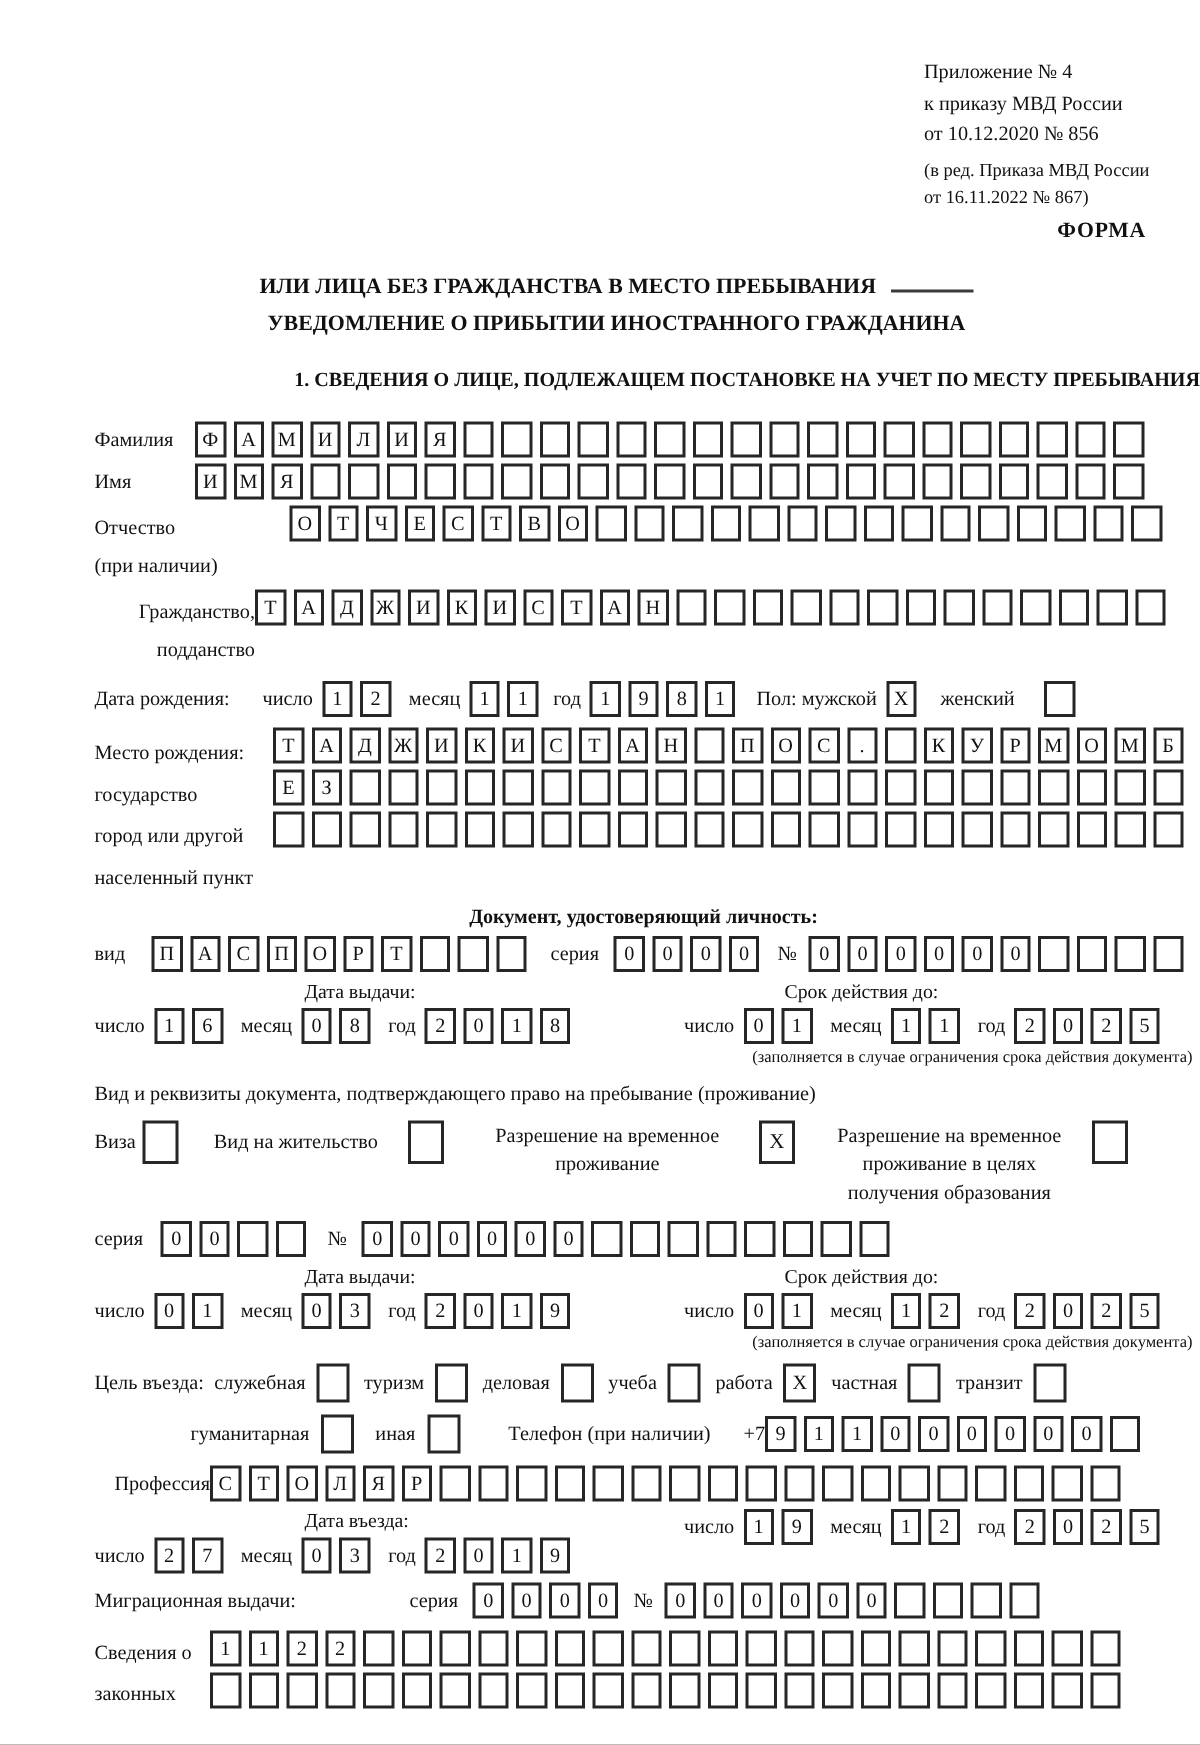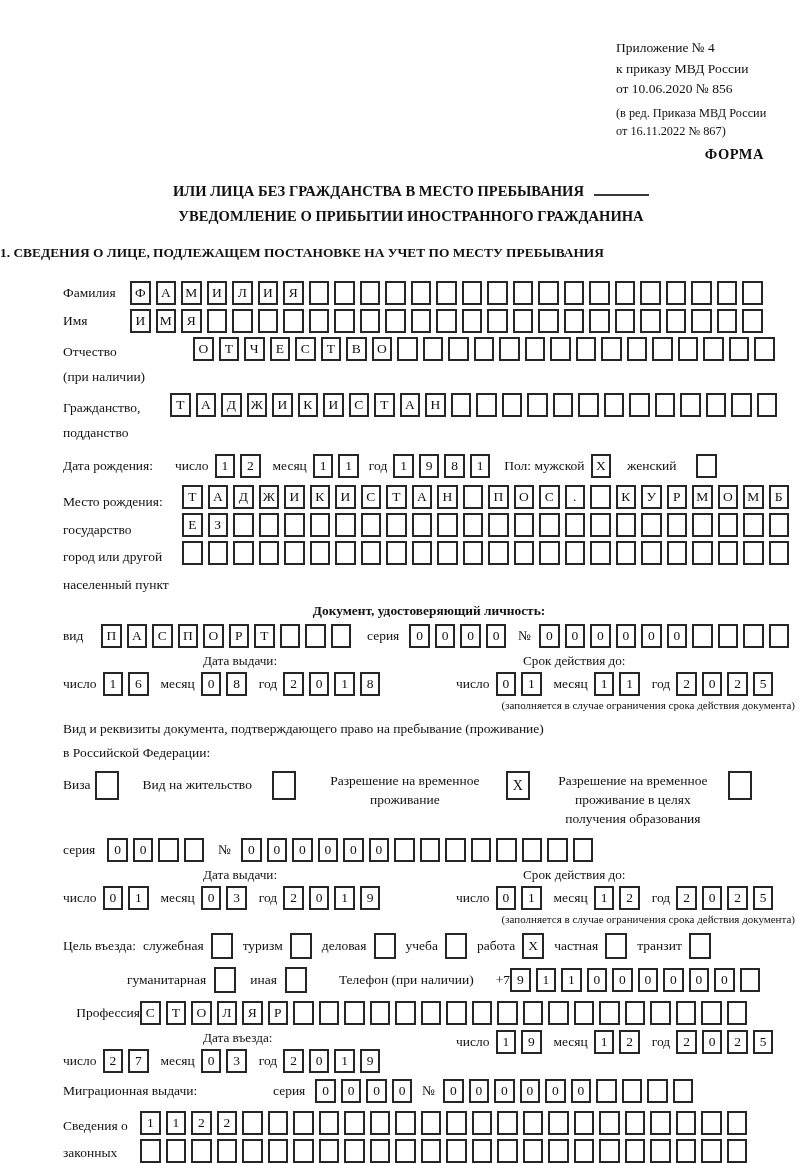--- a/index.html
+++ b/index.html
@@ -11,36 +11,36 @@
     font-size:13.5px; overflow:hidden;
   }
   .appendix { position:absolute; left:616px; top:38px; line-height:20.5px; font-size:13.5px; }
   .appendix .rev { font-size:12.3px; line-height:18.5px; margin-top:4px; }
   .form-word { position:absolute; top:146px; left:0; right:36px; text-align:right;
     font-weight:700; font-size:14.5px; letter-spacing:0.5px; }
   .doc-title { position:absolute; top:179px; left:30px; right:8px; text-align:center;
     font-weight:700; font-size:14.6px; line-height:25px; }
   .blank-line { display:inline-block; width:55px; height:4px;
     border-bottom:2.5px solid #3a3a3a; margin-left:10px; }
-  .sec1 { position:absolute; top:245px; left:0; right:0; text-align:left;
+  .sec1 { position:absolute; top:245px; left:0; right:0; text-align:right;
     font-weight:700; font-size:13.4px; }
 
   .form { position:absolute; top:281px; left:63px; width:732px; }
 
   .cellrow { display:flex; gap:5px; flex:none; }
   .cell { width:20.5px; height:24px; border:2px solid #262626; flex:none;
     display:flex; align-items:center; justify-content:center; font-size:13.5px; background:#fff; }
   .chk { width:24px; height:29px; border:2px solid #262626; flex:none;
     display:flex; align-items:center; justify-content:center; font-size:14px; }
   .chk2 { width:22px; height:26px; border:2px solid #262626; flex:none;
     display:flex; align-items:center; justify-content:center; font-size:13.5px; }
 
   .frow { display:flex; align-items:flex-start; margin-bottom:4px; }
   .lab { flex:none; padding-top:3px; line-height:18px; }
-  .w65 { width:67px; } .w128 { width:130px; } .w105 { width:107px; }
+  .w65 { width:67px; } .w128 { width:130px; } .w105 { width:107px;text-align:right; }
   .w117 { width:119px; } .w38 { width:38px; } .w77 { width:77px;text-align:right; }
   .lab2 { line-height:25px; padding-top:2px; }
   .stack > .cellrow { margin-bottom:4px; }
 
   .bd-row { display:flex; align-items:center; margin:9px 0 7px; }
   .bd-row .t { margin:0 6px 0 0; }
 
   .doc-head { text-align:center; font-weight:700; font-size:13.4px; margin:5px 0 5px; }
 
   .datepair { display:flex; margin-top:5px; }
@@ -70,21 +70,21 @@
   .rep-lab { width:77px; flex:none; line-height:26.5px; padding-top:2px; }
 </style>
 </head>
 <body>
 
 <div class="page">
 
   <div class="appendix">
     <div>Приложение № 4</div>
     <div>к приказу МВД России</div>
-    <div>от 10.06.2020 № 856</div>
+    <div>от 10.12.2020 № 856</div>
     <div class="rev">
       <div>(в ред. Приказа МВД России</div>
       <div>от 16.11.2022 № 867)</div>
     </div>
   </div>
 
   <div class="form-word">ФОРМА</div>
 
   <div class="doc-title">
     <div><span>ИЛИ ЛИЦА БЕЗ ГРАЖДАНСТВА В МЕСТО ПРЕБЫВАНИЯ</span><span class="blank-line"></span></div>
@@ -416,21 +416,20 @@
               <span class="cell">0</span>
               <span class="cell">2</span>
               <span class="cell">5</span>
             </span>
         </div>
         <div class="note">(заполняется в случае ограничения срока действия документа)</div>
       </div>
     </div>
 
     <div class="intro">Вид и реквизиты документа, подтверждающего право на пребывание (проживание)</div>
-    <div class="intro" style="margin-top:0">в Российской Федерации:</div>
 
     <div class="visa-row">
       <span class="t" style="padding-top:6px">Виза</span>
       <span class="chk" style="margin-left:4px"></span>
       <span class="t" style="margin-left:24px;padding-top:6px">Вид на жительство</span>
       <span class="chk" style="margin-left:20px"></span>
       <span class="clab" style="width:186px;margin-left:16px">Разрешение на временное проживание</span>
       <span class="chk" style="margin-left:8px">Х</span>
       <span class="clab" style="width:178px;margin-left:14px">Разрешение на временное проживание в целях получения образования</span>
       <span class="chk" style="margin-left:6px"></span>

